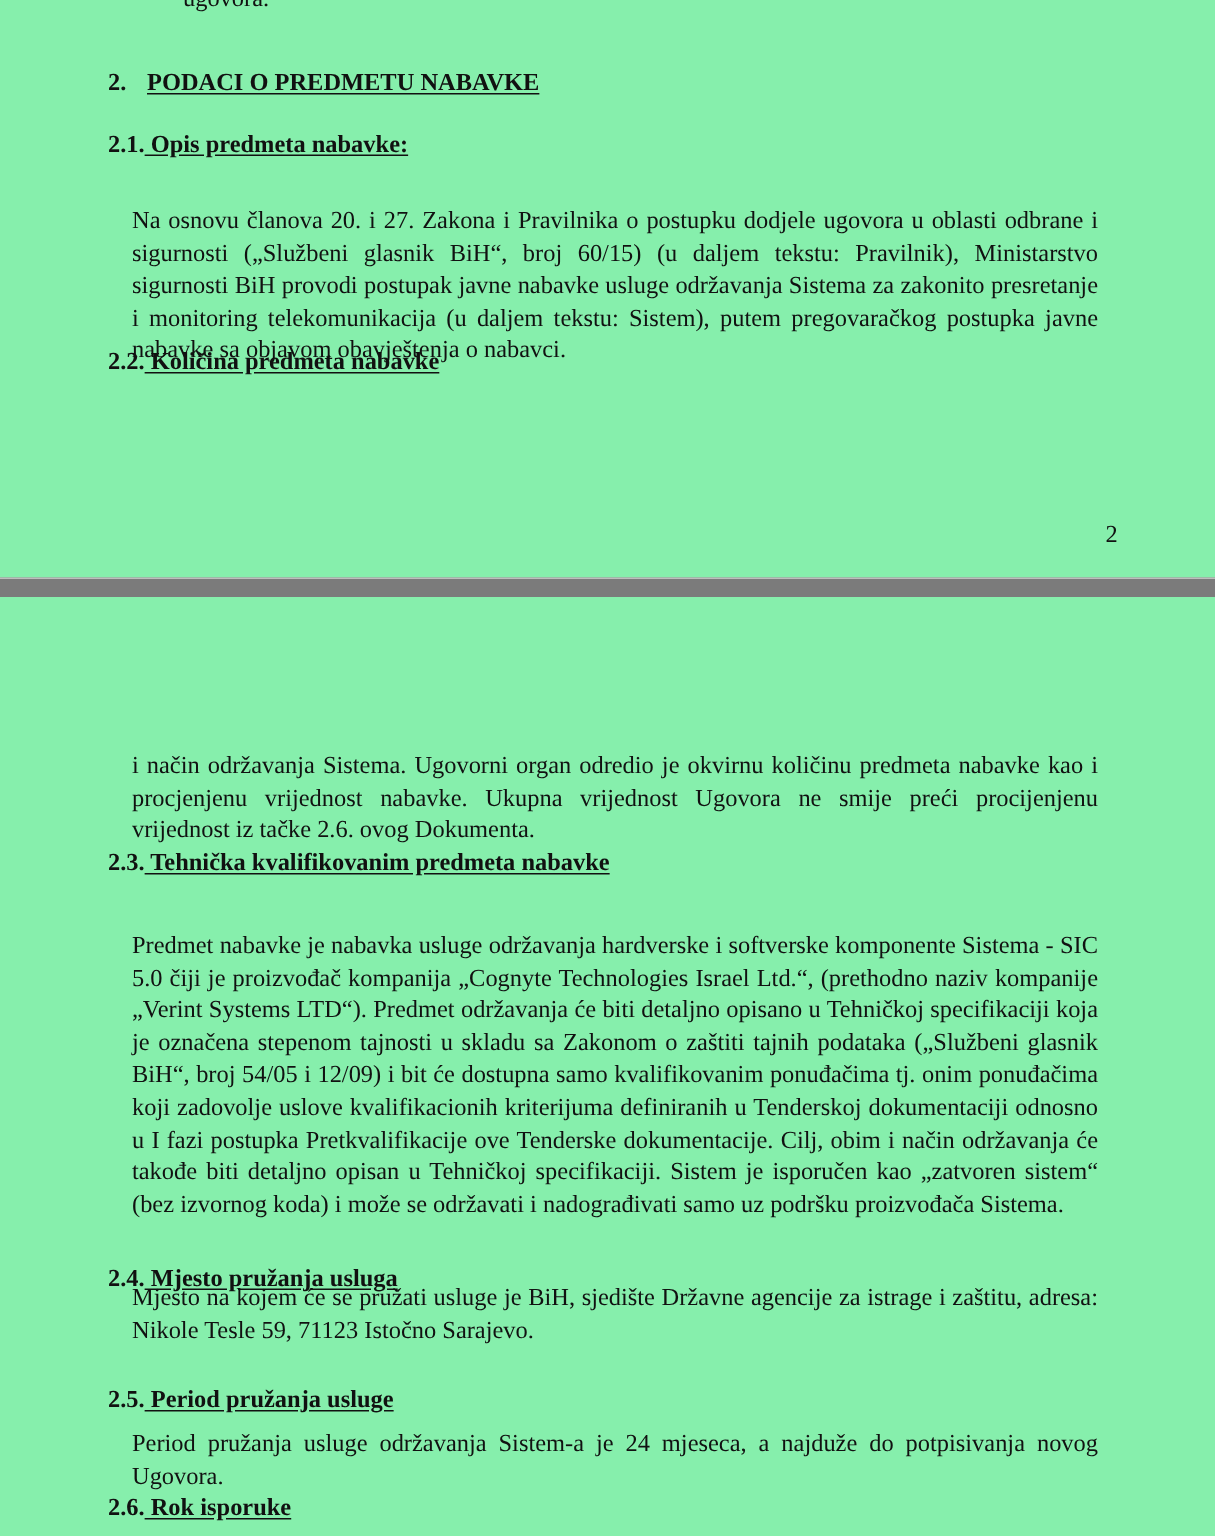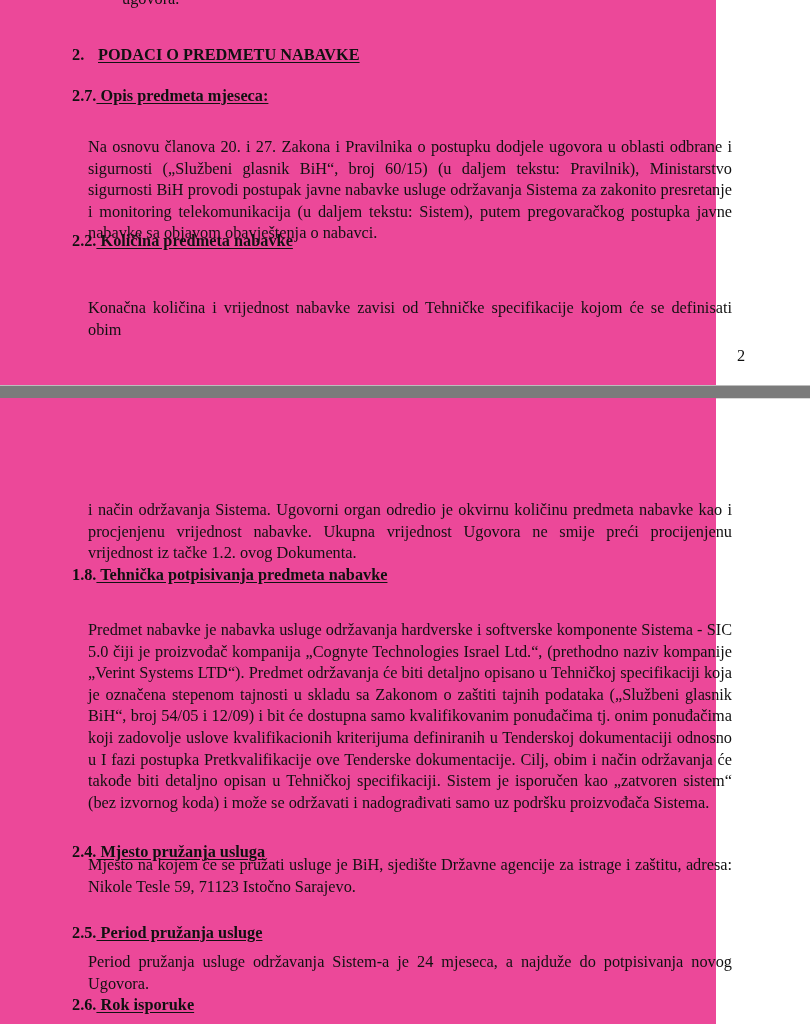--- a/index.html
+++ b/index.html
@@ -11,22 +11,22 @@
     width: 810px;
     height: 1024px;
     overflow: hidden;
     position: relative;
     font-family: "Liberation Serif", serif;
     color: #111111;
   }
   .page {
     position: absolute;
     left: 0;
-    width: 716px;
-    background: #ec4899;
+    width: 810px;
+    background: #86efac;
   }
   .page-1 { top: 0; height: 386px; }
   .page-2 { top: 398px; height: 626px; }
   .separator {
     position: absolute;
     left: 0;
     top: 385px;
     width: 810px;
     height: 14px;
     background: #7b7b7b;
@@ -75,51 +75,48 @@
   <div class="fragment">ugovora.</div>
 
   <div class="block" style="top:44px;">
     <p class="heading h1">
       <span class="num">2.</span><span class="title">PODACI O PREDMETU NABAVKE</span>
     </p>
   </div>
 
   <div class="block" style="top:85px;">
     <p class="heading">
-      <span class="num">2.7.</span><span class="title"> Opis predmeta mjeseca:</span>
+      <span class="num">2.1.</span><span class="title"> Opis predmeta nabavke:</span>
     </p>
   </div>
 
   <div class="block" style="top:120px;">
     <p class="para">Na osnovu članova 20.  i 27. Zakona i Pravilnika o postupku dodjele ugovora u oblasti odbrane i sigurnosti („Službeni glasnik BiH“,  broj 60/15) (u daljem tekstu: Pravilnik), Ministarstvo sigurnosti BiH provodi postupak javne nabavke usluge održavanja Sistema za zakonito presretanje i monitoring telekomunikacija (u daljem tekstu: Sistem), putem pregovaračkog postupka javne nabavke sa objavom obavještenja o nabavci.</p>
   </div>
 
   <div class="block" style="top:230px;">
     <p class="heading">
       <span class="num">2.2.</span><span class="title"> Količina predmeta nabavke</span>
     </p>
   </div>
 
-  <div class="block" style="top:281px;">
-    <p class="para" style="text-align:justify; text-align-last:justify;">Konačna količina i vrijednost nabavke zavisi od Tehničke specifikacije kojom će se definisati obim</p>
-  </div>
 
   <div class="page-number">2</div>
 </div>
 
 <div class="separator"></div>
 
 <div class="page page-2">
   <div class="block" style="top:85px;">
-    <p class="para">i način održavanja Sistema. Ugovorni organ odredio je okvirnu količinu predmeta nabavke kao i procjenjenu vrijednost nabavke. Ukupna vrijednost Ugovora ne smije preći procijenjenu vrijednost iz tačke 1.2. ovog Dokumenta.</p>
+    <p class="para">i način održavanja Sistema. Ugovorni organ odredio je okvirnu količinu predmeta nabavke kao i procjenjenu vrijednost nabavke. Ukupna vrijednost Ugovora ne smije preći procijenjenu vrijednost iz tačke 2.6. ovog Dokumenta.</p>
   </div>
 
   <div class="block" style="top:166px;">
     <p class="heading">
-      <span class="num">1.8.</span><span class="title"> Tehnička potpisivanja predmeta nabavke</span>
+      <span class="num">2.3.</span><span class="title"> Tehnička kvalifikovanim predmeta nabavke</span>
     </p>
   </div>
 
   <div class="block" style="top:205px;">
     <p class="para">Predmet nabavke je nabavka usluge održavanja hardverske i softverske komponente Sistema - SIC 5.0 čiji je proizvođač kompanija „Cognyte Technologies Israel Ltd.“, (prethodno naziv kompanije „Verint Systems LTD“). Predmet održavanja će biti detaljno opisano u Tehničkoj specifikaciji koja je označena stepenom tajnosti u skladu sa Zakonom o zaštiti tajnih podataka („Službeni glasnik BiH“, broj 54/05 i 12/09) i bit će dostupna samo kvalifikovanim ponuđačima tj. onim  ponuđačima koji zadovolje uslove kvalifikacionih kriterijuma definiranih u Tenderskoj dokumentaciji odnosno u I fazi postupka Pretkvalifikacije ove Tenderske dokumentacije. Cilj, obim i način održavanja će takođe biti detaljno opisan u Tehničkoj specifikaciji. Sistem je isporučen kao „zatvoren sistem“ (bez izvornog koda) i može se održavati i nadograđivati samo uz podršku proizvođača Sistema.</p>
   </div>
 
   <div class="block" style="top:403px;margin-top:40px;">
     <p class="heading">
       <span class="num">2.4.</span><span class="title"> Mjesto pružanja usluga</span>

